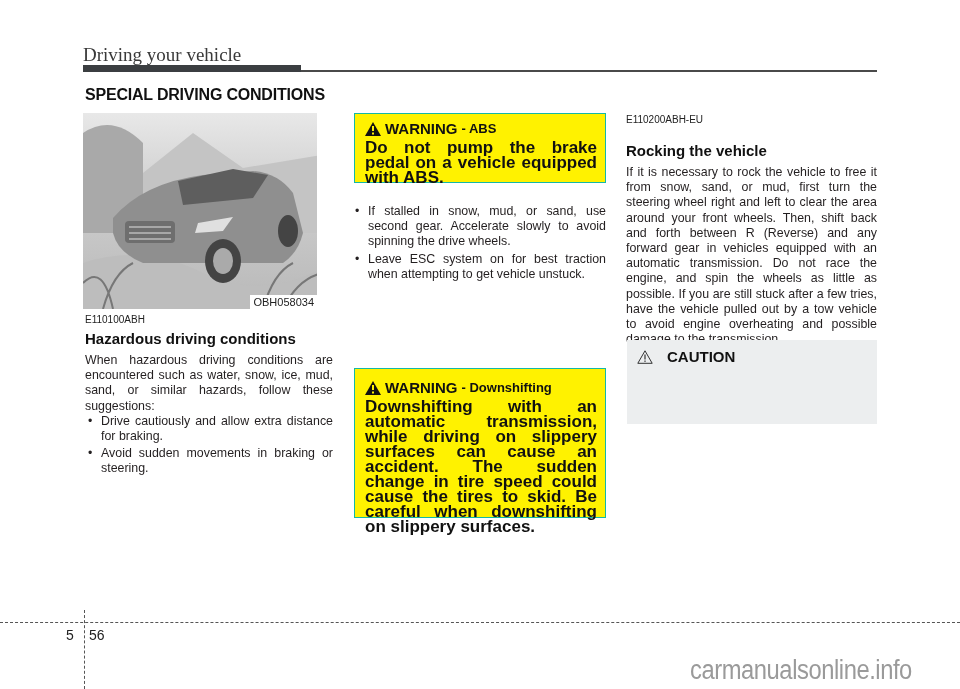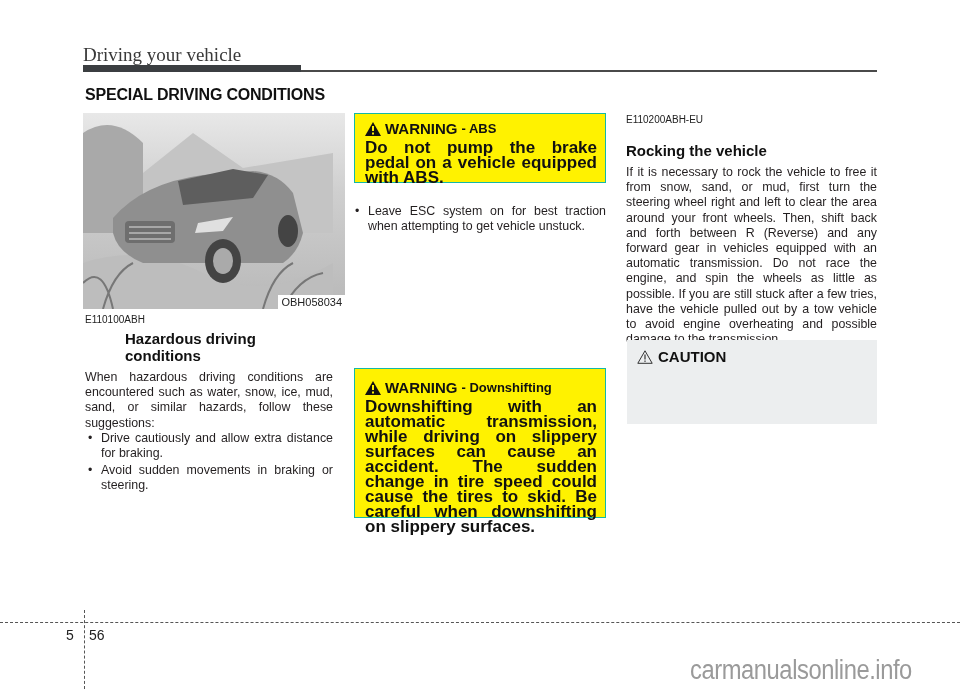--- a/index.html
+++ b/index.html
@@ -2,35 +2,35 @@
 <html><head>
 <meta charset="utf-8">
 <style>
   html, body { margin:0; padding:0; background:#ffffff; }
   body { width:960px; height:689px; position:relative; overflow:hidden; font-family:"Liberation Sans", sans-serif; color:#231f20; }
   .abs { position:absolute; }
   .header-title { left:83px; top:44px; font-family:"Liberation Serif", serif; font-size:19px; color:#3a3a3a; }
   .header-bar-thick { left:83px; top:65px; width:218px; height:7px; background:#3b3e41; }
   .header-bar-thin { left:301px; top:70px; width:576px; height:2px; background:#4a4a4a; }
   .section-title { left:85px; top:86px; font-size:16px; font-weight:bold; color:#111; letter-spacing:-0.2px; }
-  .figure { left:83px; top:113px; width:262px; height:196px; background:linear-gradient(180deg,#e8e8e8 0%, #cfcfcf 40%, #b8b8b8 100%); overflow:hidden; }
+  .figure { left:83px; top:113px; width:234px; height:196px; background:linear-gradient(180deg,#e8e8e8 0%, #cfcfcf 40%, #b8b8b8 100%); overflow:hidden; }
   .figure svg { position:absolute; left:0; top:0; }
   .fig-label { right:0; bottom:0; background:#fff; font-size:11px; padding:1px 3px; color:#222; }
   .code { font-size:10px; color:#222; }
   .h2 { font-size:15px; font-weight:bold; color:#111; }
   .body-text { font-size:12.4px; line-height:15.2px; text-align:justify; color:#231f20; }
   ul.bullets { list-style:none; margin:0; padding:0; }
   ul.bullets li { position:relative; padding-left:16px; margin-bottom:2px; font-size:12.4px; line-height:15.2px; text-align:justify; }
   ul.bullets li::before { content:"\2022"; position:absolute; left:3px; top:0; }
   .warn-box { background:#fff200; border:1px solid #14b8a6; box-sizing:border-box; padding:6px 8px 6px 10px; }
   .warn-title { font-size:15px; font-weight:bold; color:#111; display:flex; align-items:center; gap:4px; }
   .warn-title .sub { font-size:13px; }
   .warn-text { font-size:17px; font-weight:bold; line-height:15px; text-align:justify; color:#111; }
   .caution-box { background:#eceeef; box-sizing:border-box; padding:8px 10px; }
-  .caution-title { font-size:15px; font-weight:bold; color:#111; display:flex; align-items:center; gap:5px; }
+  .caution-title { font-size:15px; font-weight:bold; color:#111; display:flex; align-items:center; gap:14px; }
   .caution-text { font-size:12px; font-weight:bold; font-style:italic; line-height:15px; text-align:justify; color:#111; }
   .footer-line { left:0; top:622px; width:960px; border-top:1px dashed #555; }
   .footer-vline { left:84px; top:610px; height:79px; border-left:1px dashed #555; }
   .page-chapter { left:66px; top:627px; font-size:14px; color:#222; }
   .page-num { left:89px; top:627px; font-size:14px; color:#222; }
   .watermark { left:690px; top:655px; font-size:27px; color:#9a9a9a; letter-spacing:-0.5px; font-family:"Liberation Sans", sans-serif; transform:scaleX(0.88); transform-origin:left; }
 </style>
 </head>
 <body>
 
@@ -54,21 +54,21 @@
     <ellipse cx="140" cy="148" rx="18" ry="22" fill="#444"></ellipse>
     <ellipse cx="140" cy="148" rx="10" ry="13" fill="#aaa"></ellipse>
     <ellipse cx="205" cy="118" rx="10" ry="16" fill="#444"></ellipse>
     <path d="M0 170 Q20 150 30 196 M20 196 Q30 160 50 150 M180 196 Q190 160 210 150 M200 196 Q215 165 240 160" stroke="#777" stroke-width="2" fill="none"></path>
   </svg>
   <div class="abs fig-label">OBH058034</div>
 </div>
 
 <div class="abs" style="left:85px; top:314px; width:248px;">
   <div class="code">E110100ABH</div>
-  <div class="h2" style="margin-top:5px;margin-left:40px;">Hazardous driving conditions</div>
+  <div class="h2" style="margin-top:5px;">Hazardous driving conditions</div>
   <div class="body-text" style="margin-top:6px;">When hazardous driving conditions are encountered such as water, snow, ice, mud, sand, or similar hazards, follow these suggestions:</div>
   <ul class="bullets">
     <li>Drive cautiously and allow extra distance for braking.</li>
     <li>Avoid sudden movements in braking or steering.</li>
   </ul>
 </div>
 
 <div class="abs warn-box" style="left:354px; top:113px; width:252px; height:70px;">
   <div class="warn-title">
     <svg width="16" height="14" viewBox="0 0 16 14">
@@ -77,20 +77,21 @@
       <rect x="7" y="10.5" width="2" height="2" fill="#fff200"></rect>
     </svg>
     <span>WARNING</span>
     <span class="sub">- ABS</span>
   </div>
   <div class="warn-text" style="margin-top:3px;">Do not pump the brake pedal on a vehicle equipped with ABS.</div>
 </div>
 
 <div class="abs" style="left:352px; top:204px; width:254px;">
   <ul class="bullets">
+    <li>If stalled in snow, mud, or sand, use second gear. Accelerate slowly to avoid spinning the drive wheels.</li>
     <li>Leave ESC system on for best traction when attempting to get vehicle unstuck.</li>
   </ul>
 </div>
 
 <div class="abs warn-box" style="left:354px; top:368px; width:252px; height:150px;">
   <div class="warn-title" style="margin-top:4px;">
     <svg width="16" height="14" viewBox="0 0 16 14">
       <polygon points="8,0 16,14 0,14" fill="#111"></polygon>
       <rect x="7" y="4" width="2" height="5" fill="#fff200"></rect>
       <rect x="7" y="10.5" width="2" height="2" fill="#fff200"></rect>

